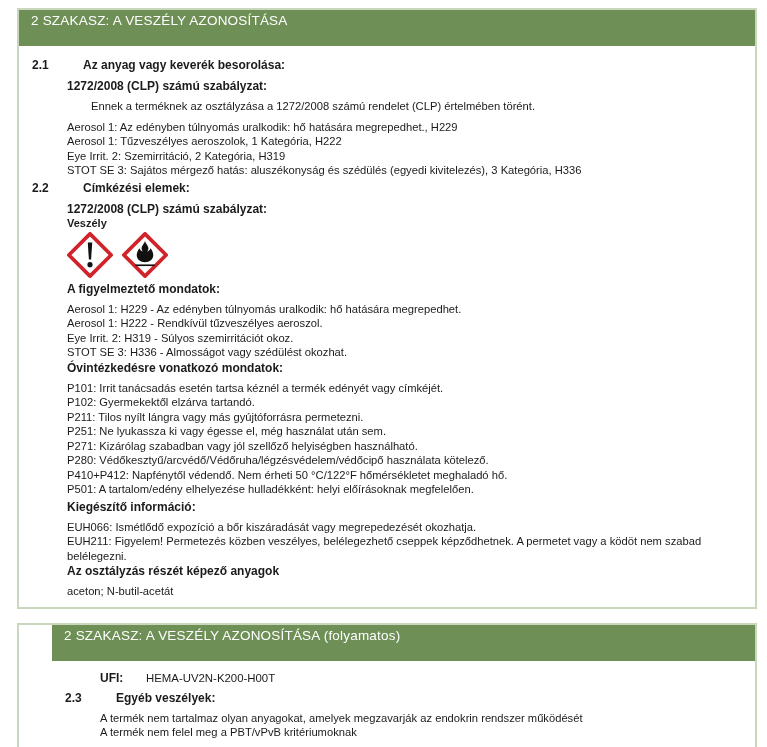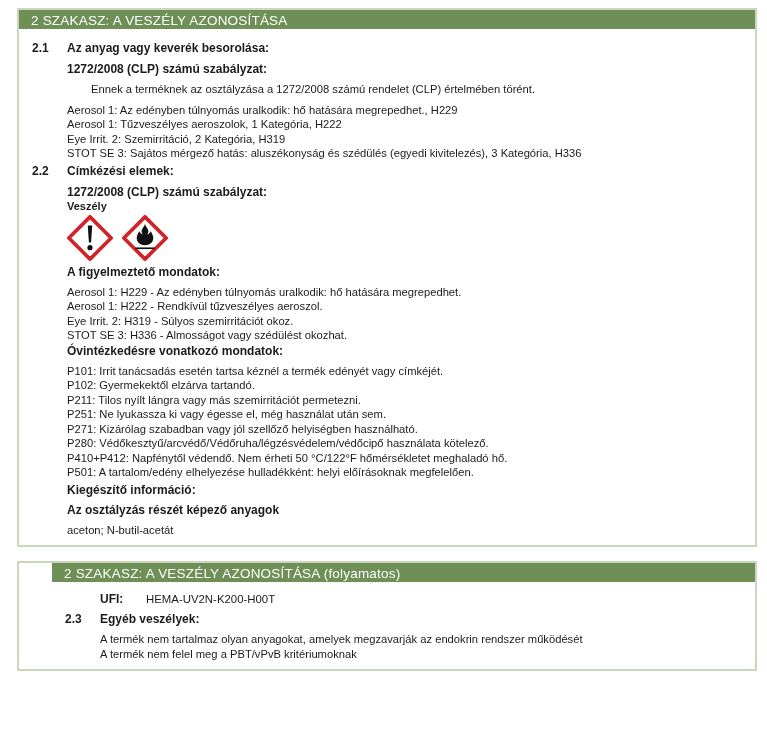--- a/index.html
+++ b/index.html
@@ -21,33 +21,33 @@
     width:740px;
     border:2px solid var(--border);
     background:#ffffff;
   }
   .section-box.first{margin-top:8px;}
   .section-box.second{margin-top:14px;padding-left:33px;}
   .section-header{
     background:var(--green);
     color:#ffffff;
     font-size:13.5px;
-    height:19px;
+    height:36px;
     line-height:22px;
     padding-left:12px;
     letter-spacing:0.2px;
     white-space:nowrap;
     overflow:hidden;
   }
   .section-body{
     padding:12px 14px 8px 13px;
   }
   .num-row{display:flex;margin-bottom:7px;}
   .num{width:35px;font-weight:bold;font-size:12px;flex:0 0 35px;}
-  .num-title{font-weight:bold;font-size:12px;}
+  .num-title{font-weight:bold;font-size:12px;margin-left:16px;}
   .indent{margin-left:35px;}
   .sub-heading{font-weight:bold;font-size:12px;margin-bottom:6px;}
   .body-line{line-height:14.5px;}
   .gap-s{margin-bottom:3px;}
   .signal-word{font-weight:bold;font-size:11px;margin-bottom:3px;}
   .pictos{display:flex;gap:9px;margin-bottom:4px;}
   .picto{width:46px;height:46px;display:block;}
   .intro{line-height:14.5px;margin-bottom:6px;padding-left:24px;}
   .ufi-row{display:flex;margin-bottom:5px;gap:8px;}
   .ufi-label{font-weight:bold;font-size:12px;width:38px;flex:0 0 38px;}
@@ -99,29 +99,33 @@
       <div class="body-line">Aerosol 1: H229 - Az edényben túlnyomás uralkodik: hő hatására megrepedhet.</div>
       <div class="body-line">Aerosol 1: H222 - Rendkívül tűzveszélyes aeroszol.</div>
       <div class="body-line">Eye Irrit. 2: H319 - Súlyos szemirritációt okoz.</div>
       <div class="body-line">STOT SE 3: H336 - Almosságot vagy szédülést okozhat.</div>
     </div>
 
     <div class="indent sub-heading">Óvintézkedésre vonatkozó mondatok:</div>
     <div class="indent gap-s">
       <div class="body-line">P101: Irrit tanácsadás esetén tartsa kéznél a termék edényét vagy címkéjét.</div>
       <div class="body-line">P102: Gyermekektől elzárva tartandó.</div>
-      <div class="body-line">P211: Tilos nyílt lángra vagy más szemirritációt permetezni.</div>
+      <div class="body-line">P211: Tilos nyílt lángra vagy más gyújtóforrásra permetezni.</div>
       <div class="body-line">P251: Ne lyukassza ki vagy égesse el, még használat után sem.</div>
       <div class="body-line">P271: Kizárólag szabadban vagy jól szellőző helyiségben használható.</div>
       <div class="body-line">P280: Védőkesztyű/arcvédő/Védőruha/légzésvédelem/védőcipő használata kötelező.</div>
       <div class="body-line">P410+P412: Napfénytől védendő. Nem érheti 50 °C/122°F hőmérsékletet meghaladó hő.</div>
       <div class="body-line">P501: A tartalom/edény elhelyezése hulladékként: helyi előírásoknak megfelelően.</div>
     </div>
 
     <div class="indent sub-heading">Kiegészítő információ:</div>
+    <div class="indent mb0">
+      <div class="body-line">EUH066: Ismétlődő expozíció a bőr kiszáradását vagy megrepedezését okozhatja.</div>
+      <div class="body-line">EUH211: Figyelem! Permetezés közben veszélyes, belélegezhető cseppek képződhetnek. A permetet vagy a ködöt nem szabad belélegezni.</div>
+    </div>
 
     <div class="indent sub-heading">Az osztályzás részét képező anyagok</div>
     <div class="indent body-line">aceton; N-butil-acetát</div>
 
   </div>
 </div>
 
 <div class="section-box second">
   <div class="section-header">2 SZAKASZ: A VESZÉLY AZONOSÍTÁSA (folyamatos)</div>
   <div class="section-body" style="padding-top:10px;padding-bottom:8px;">

